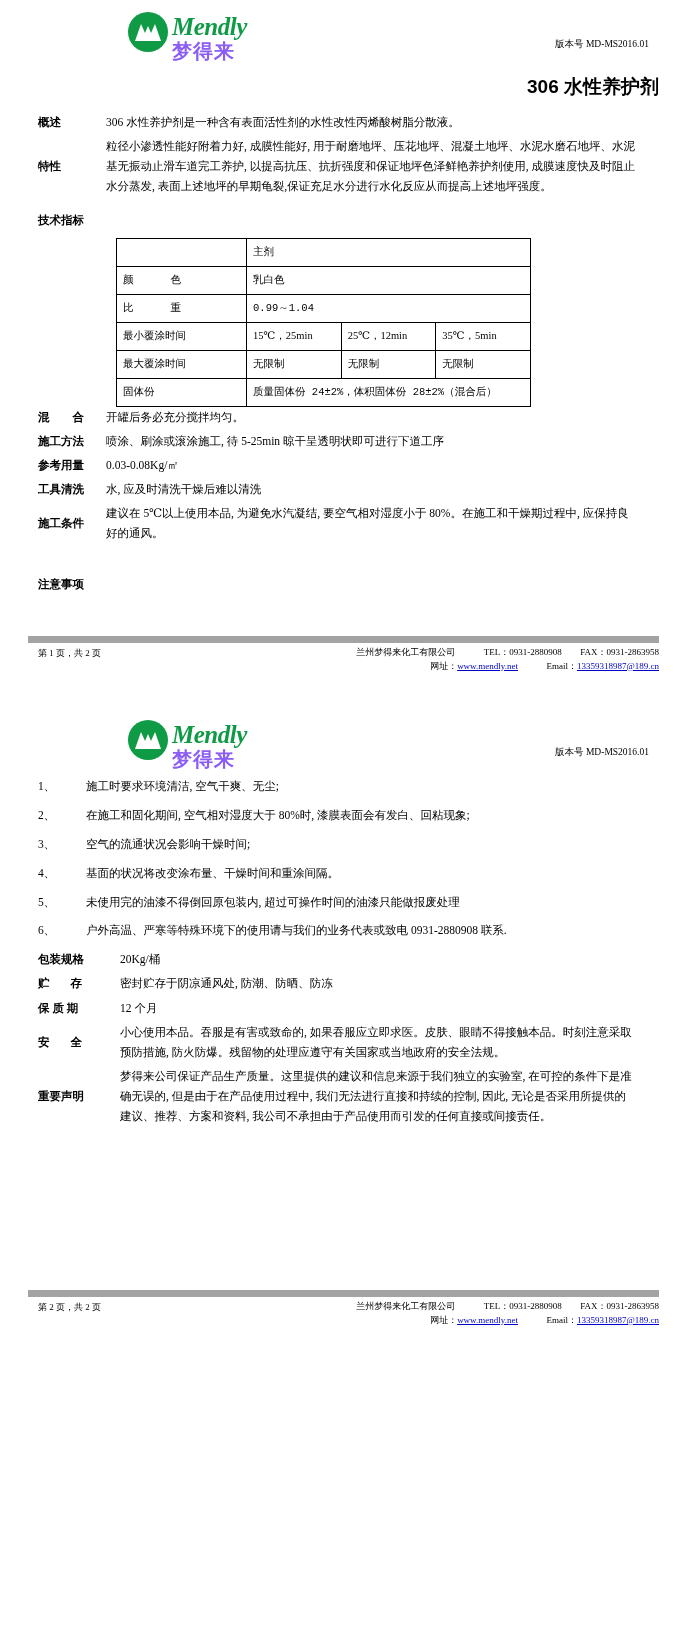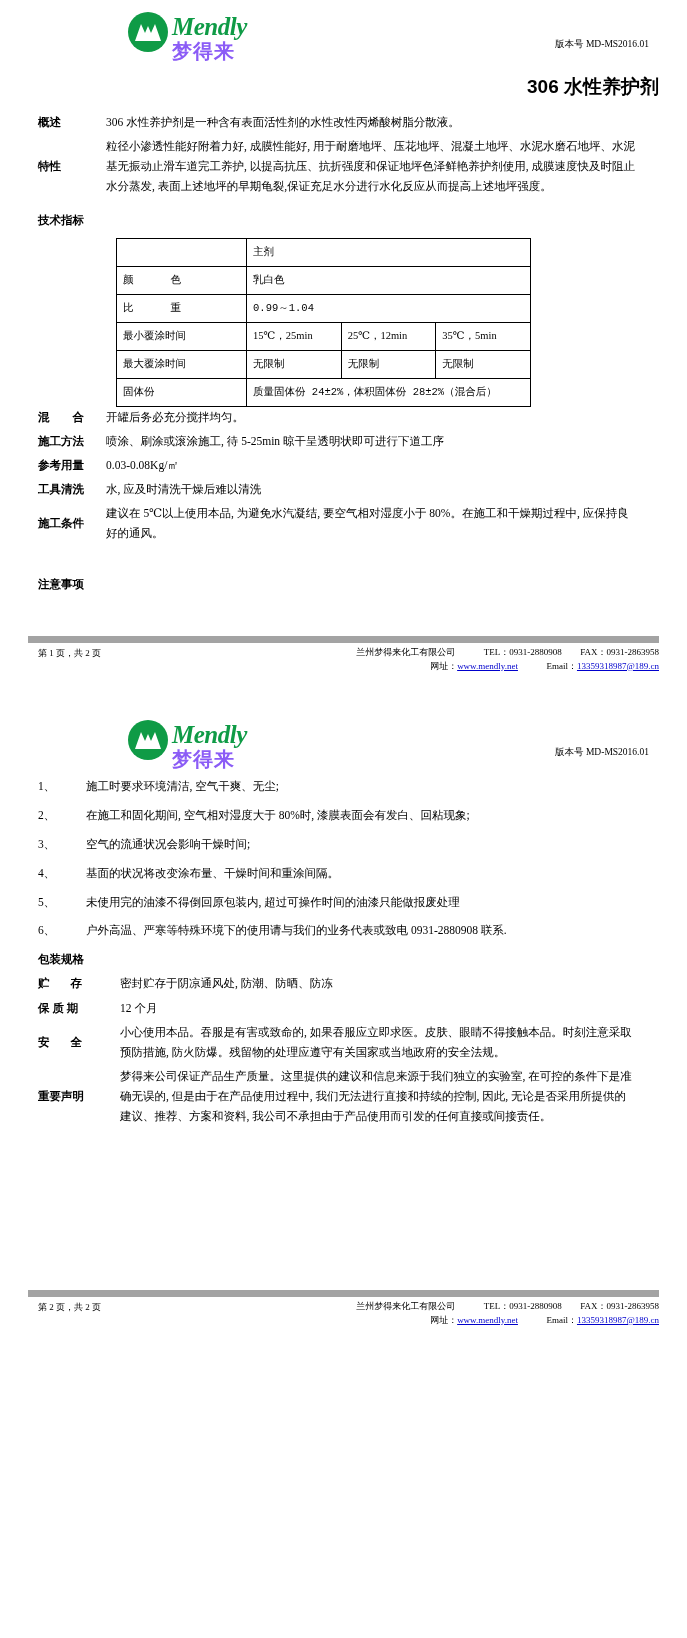--- a/index.html
+++ b/index.html
@@ -352,20 +352,21 @@
       <div class="num">5、</div>
       <div class="txt">未使用完的油漆不得倒回原包装内, 超过可操作时间的油漆只能做报废处理</div>
     </div>
     <div class="num-row">
       <div class="num">6、</div>
       <div class="txt">户外高温、严寒等特殊环境下的使用请与我们的业务代表或致电 0931-2880908 联系.</div>
     </div>
 
     <div class="row">
       <div class="label lbl-4">包装规格</div>
+      <div class="value">20Kg/桶</div>
     </div>
     <div class="row">
       <div class="label lbl-4">
         <span class="spread2b">
             <span>贮</span>
             <span>存</span>
           </span>
       </div>
       <div class="value">密封贮存于阴凉通风处, 防潮、防晒、防冻</div>
     </div>

